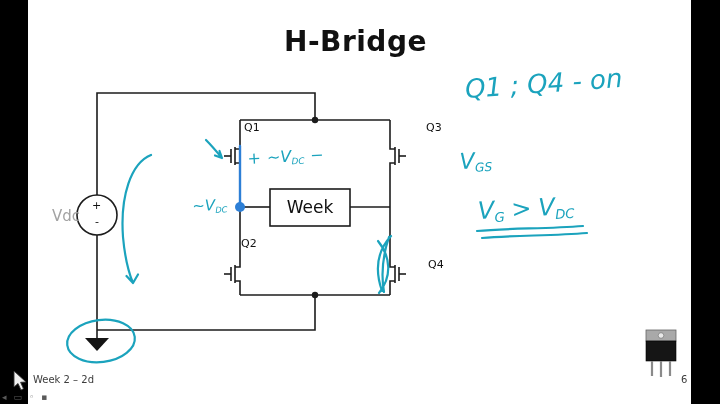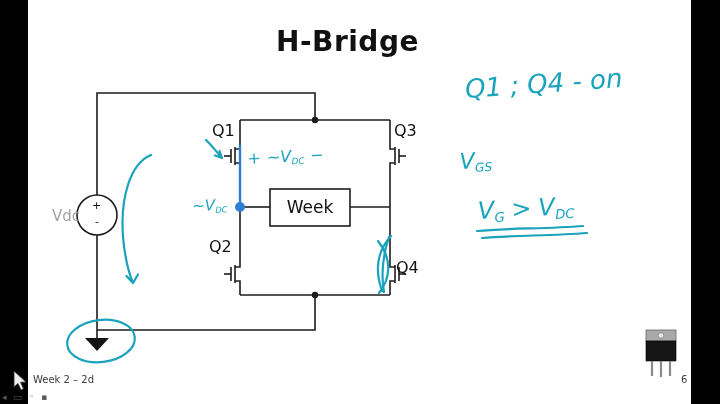--- a/index.html
+++ b/index.html
@@ -1,22 +1,22 @@
 <!DOCTYPE html>
 <html style="--ink: #1ba3bd; --node-blue: #2d7fd6;"><head>
 <meta charset="utf-8">
 <style>
   * { margin:0; padding:0; box-sizing:border-box; }
   html,body { width:720px; height:404px; background:#000; }
   body { font-family:"DejaVu Sans", sans-serif; }
   .stage { position:relative; width:720px; height:404px; background:#000; overflow:hidden; }
   .slide { position:absolute; left:28px; top:0; width:663px; height:404px; background:#ffffff; }
   .abs { position:absolute; white-space:nowrap; }
-  .title { left:16px; top:25px; width:663px; text-align:center; font-size:28px; font-weight:bold; color:#111; letter-spacing:0.5px; }
-  .qlabel { font-size:16px; color:#111; }
+  .title { left:24px; top:25px; width:663px; text-align:center; font-size:28px; font-weight:bold; color:#111; letter-spacing:0.5px; }
+  .qlabel { font-size:11px; color:#111;margin-left:32px; }
   .srclabel { font-size:15px; color:#a3a3a3; }
   .srcsign { font-size:11px; color:#111; }
   .loadlabel { left:270px; top:197px; width:80px; text-align:center; font-size:17px; color:#111; }
   .footer { font-size:10px; color:#3c3c3c; }
   .footer-center { left:28px; top:375px; width:663px; text-align:center; color:#24356b; }
   .hw { color:var(--ink,#1ba3bd); font-style:italic; transform-origin:left top; }
   .hw .sub { font-size:0.55em; vertical-align:-0.3em; font-style:italic; }
   .hw .op { margin:0 7px; }
   .hw .gap { margin-left:6px; }
   svg.overlay { position:absolute; left:0; top:0; width:720px; height:404px; pointer-events:none; }

